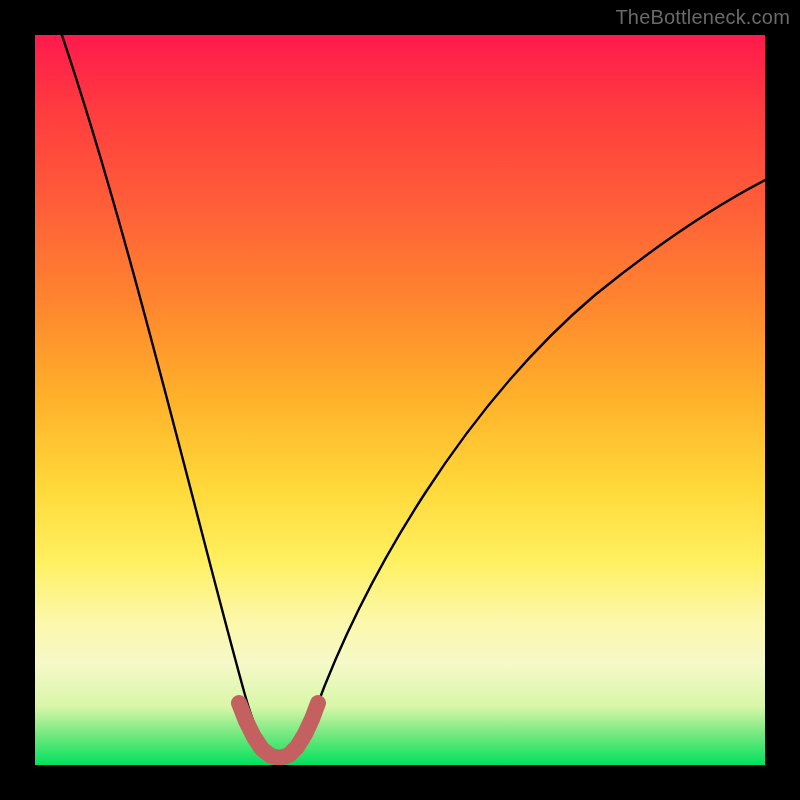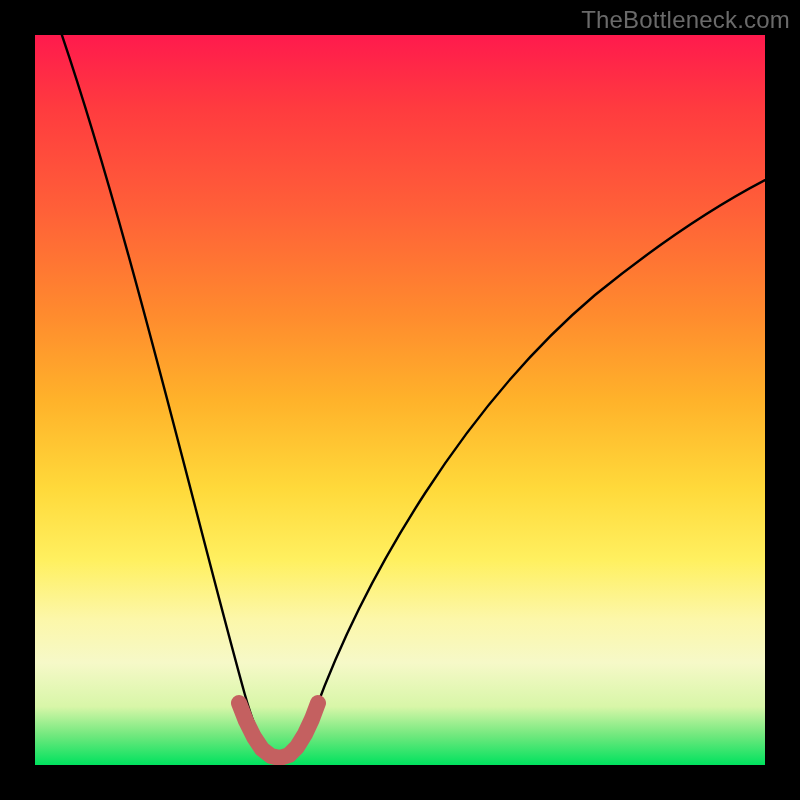--- a/index.html
+++ b/index.html
@@ -39,21 +39,21 @@
       #d8f6a8 92%,
       #6fe87d 96%,
       #00e25e 100%
     );
   }
   .watermark {
     position: absolute;
     top: 6px;
     right: 10px;
     color: #6a6a6a;
-    font-size: 24px;
+    font-size: 20px;
     letter-spacing: 0.2px;
     font-weight: 400;
   }
   svg.curves {
     position: absolute;
     left: 0;
     top: 0;
     width: 730px;
     height: 730px;
   }

